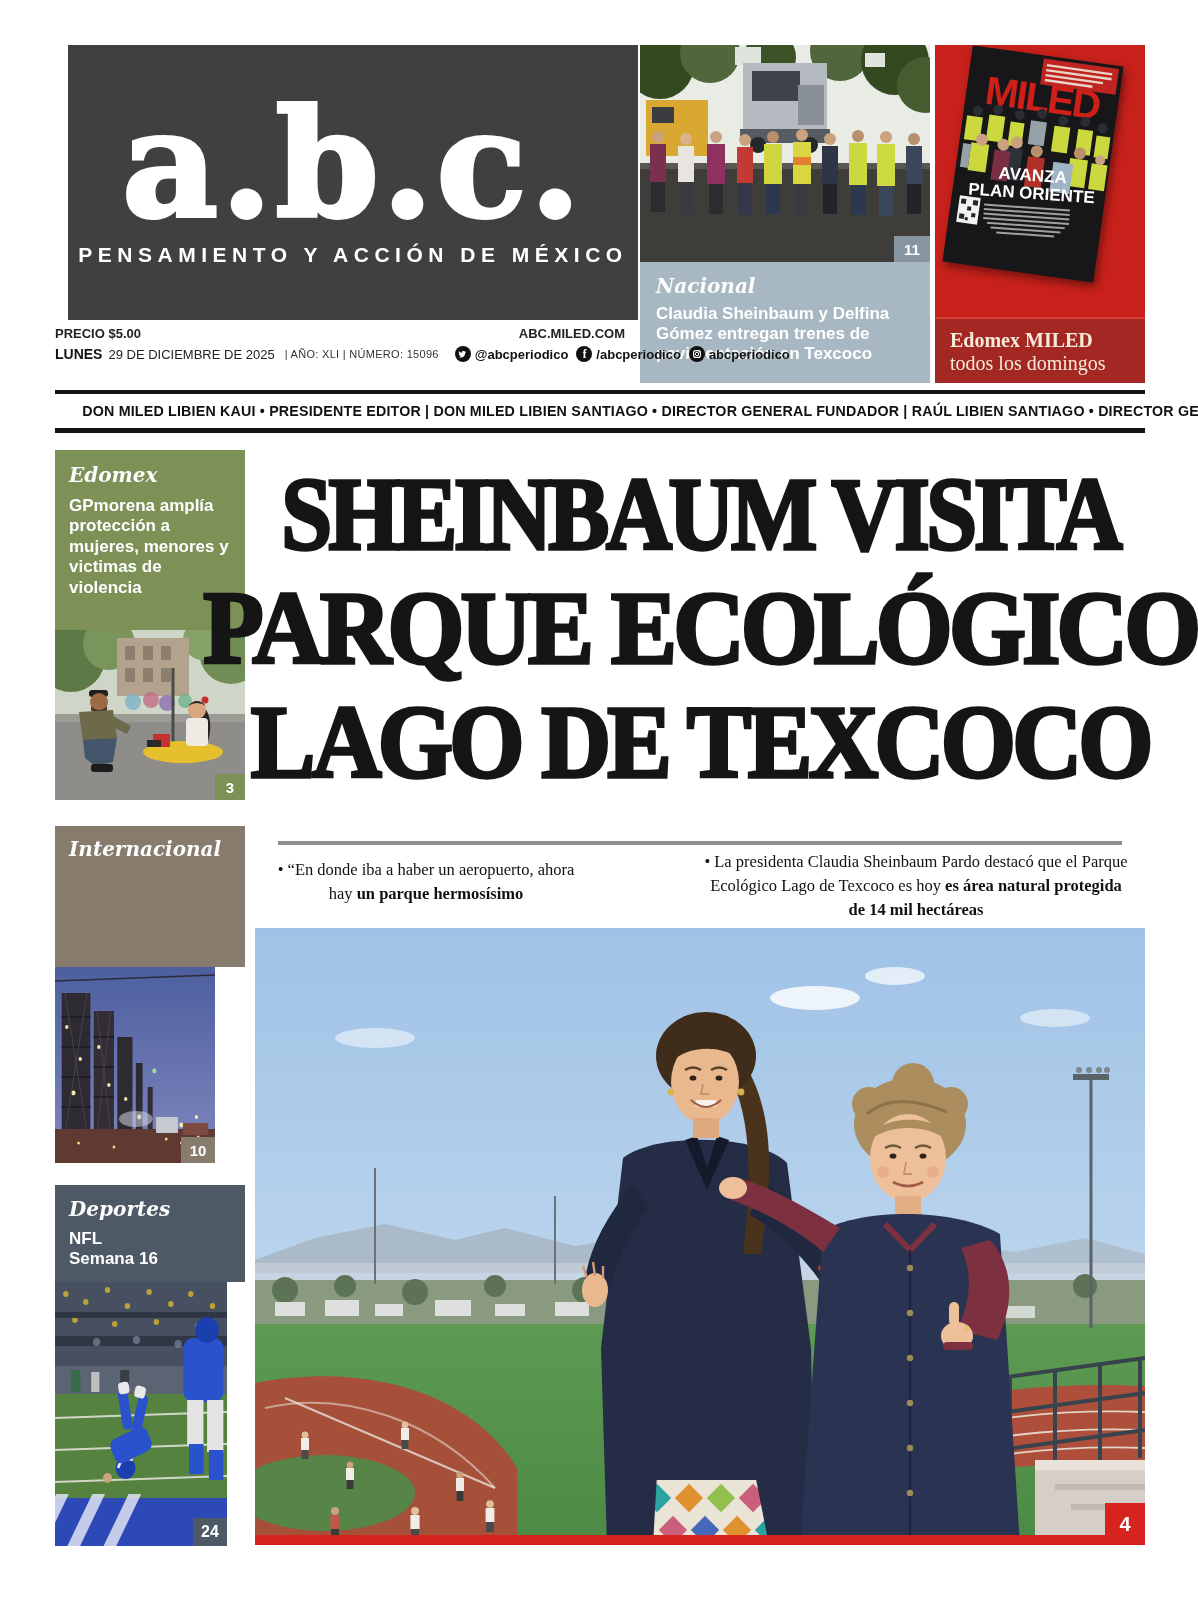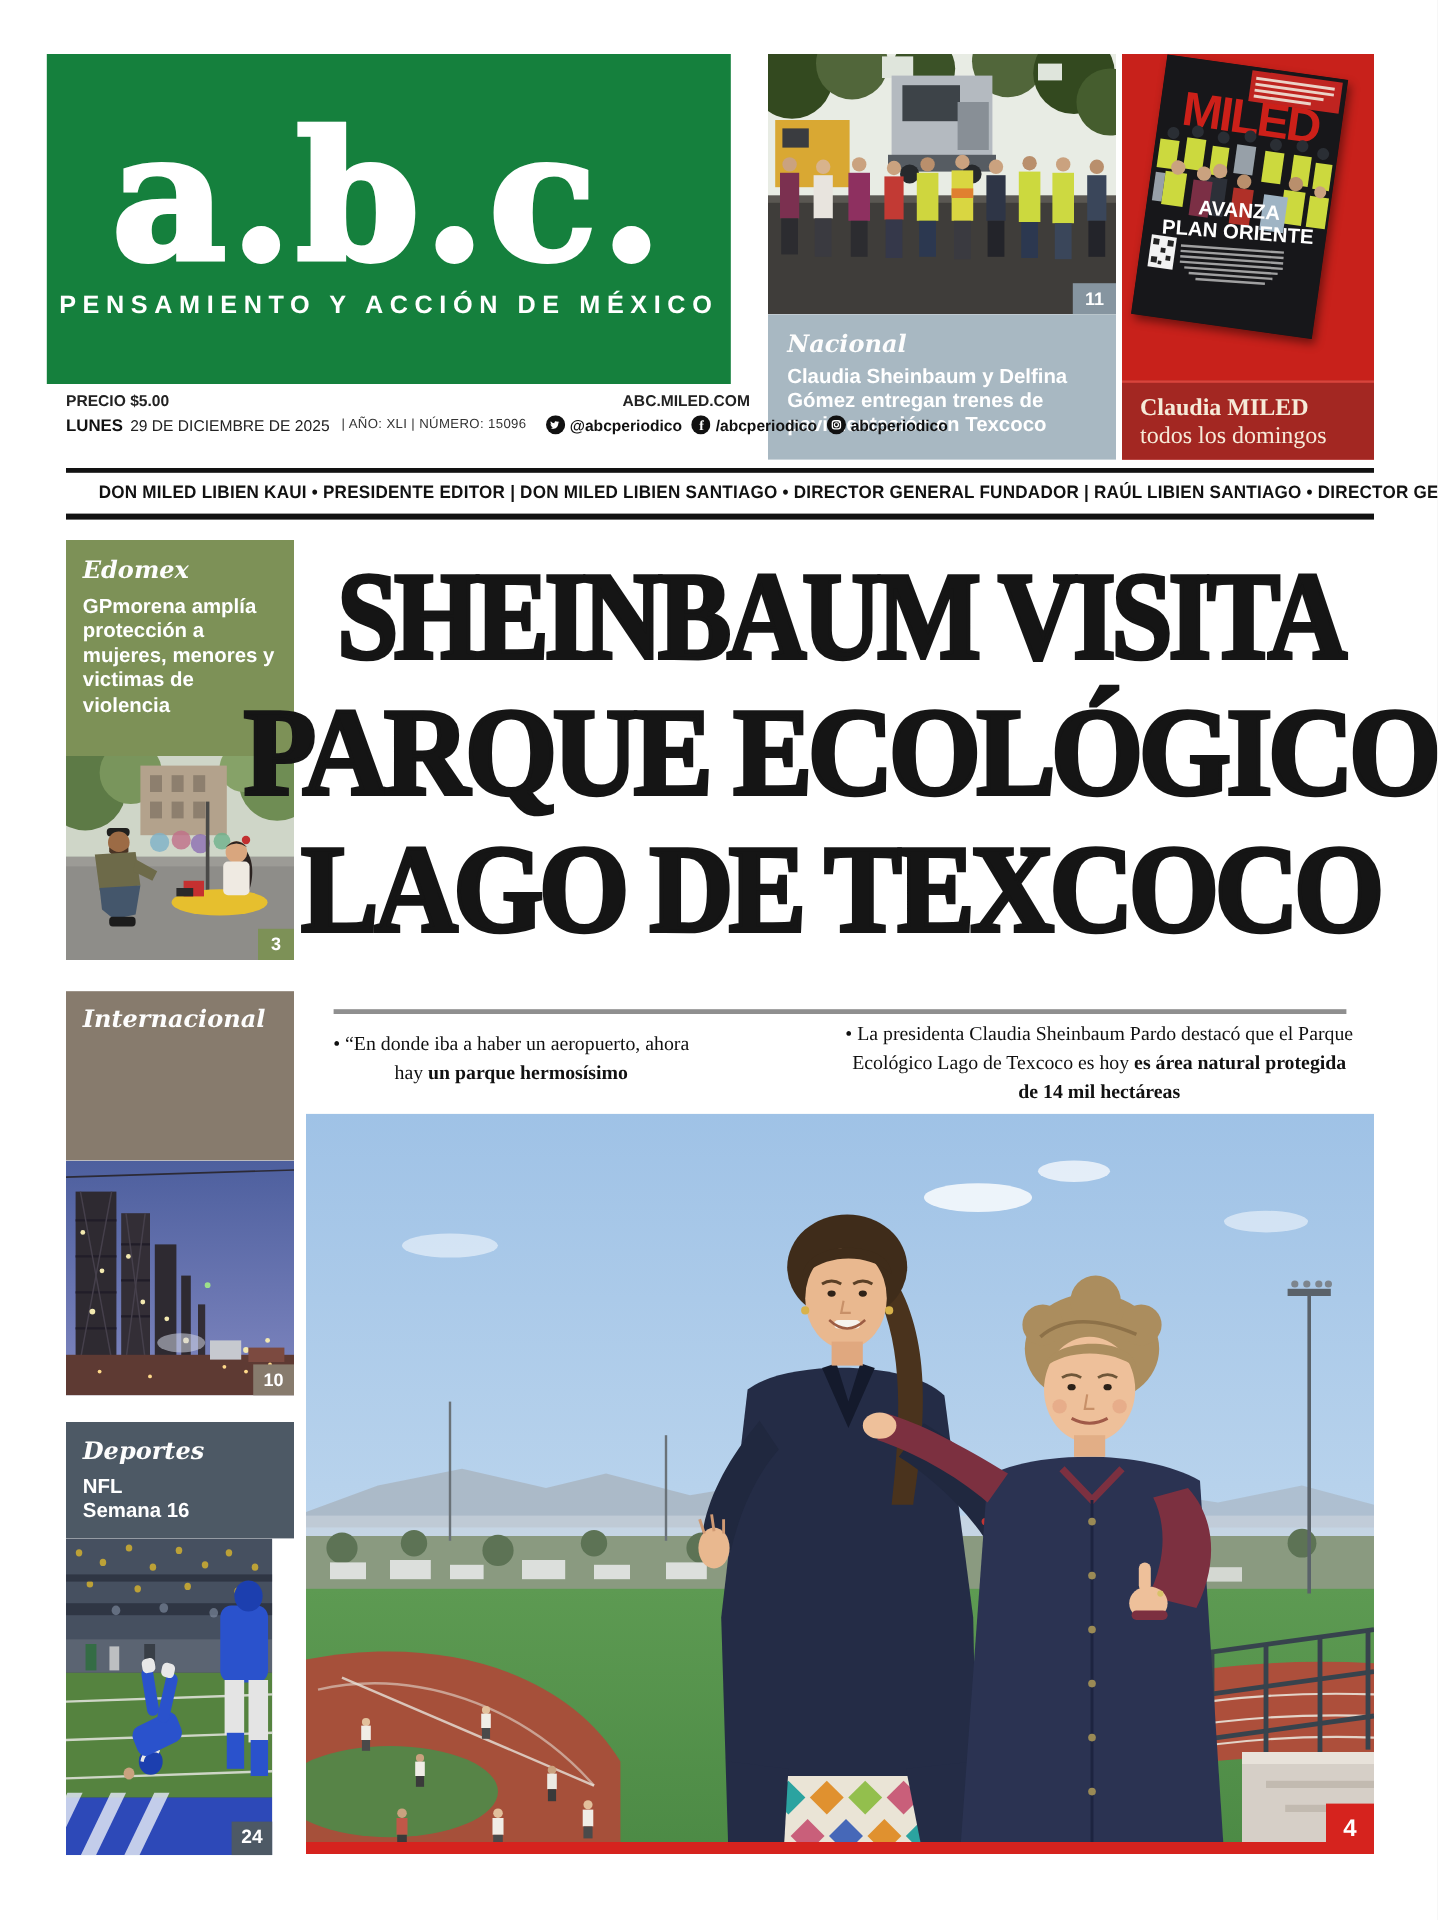--- a/index.html
+++ b/index.html
@@ -1,20 +1,20 @@
 <!DOCTYPE html>
 <html><head>
 <meta charset="utf-8">
 <style>
   * { margin:0; padding:0; box-sizing:border-box; }
   body { background:#e9e9e9; font-family:"Liberation Sans", sans-serif; }
   .page { position:relative; width:1198px; height:1600px; background:#ffffff; margin:0 auto; overflow:hidden; }
 
   
-  .logo-box { position:absolute; left:39px; top:45px; width:570px; height:275px; background:#15803d;
+  .logo-box { position:absolute; left:68px; top:45px; width:570px; height:275px; background:#404040;
               display:flex; flex-direction:column; align-items:center; justify-content:center; }
   .logo-text { font-family:"DejaVu Serif", serif; font-weight:bold; font-size:148px; line-height:1;
                color:#fff; letter-spacing:3px; -webkit-text-stroke:4px #fff; margin-top:-8px; }
   .logo-tagline { margin-top:5px; color:#fff; font-weight:bold; font-size:21px; letter-spacing:5.5px; }
 
   .photo-frame { position:absolute; overflow:hidden; }
   .photo-frame svg { display:block; width:100%; height:100%; }
 
   .page-badge { position:absolute; right:0; bottom:0; color:#fff; font-weight:bold;
                 display:flex; align-items:center; justify-content:center; }
@@ -234,21 +234,21 @@
               <rect x="22" y="153" width="5" height="5"></rect>
             <rect x="10" y="168" width="5" height="5"></rect>
               <rect x="17" y="160" width="4" height="4"></rect>
             <rect x="22" y="166" width="4" height="4"></rect>
               <rect x="16" y="171" width="3" height="3"></rect>
           </g>
         </g>
       </svg>
     </div>
     <div class="revista-bottom">
-      <div class="revista-line b">Claudia MILED</div>
+      <div class="revista-line b">Edomex MILED</div>
       <div class="revista-line">todos los domingos</div>
     </div>
   </div>
 
   <div class="price-row">
     <span>PRECIO $5.00</span>
     <span>ABC.MILED.COM</span>
   </div>
 
   <div class="date-row">
@@ -334,21 +334,21 @@
         <path d="M28 110 L62 108 L58 132 L40 136 L30 128 Z" fill="#44566b"></path>
         <rect x="36" y="134" width="22" height="8" rx="3" fill="#1c1c1c"></rect>
       </g>
     </svg>
     <div class="page-badge" style="width:30px; height:26px; background:#7d9157; font-size:15px;">3</div>
   </div>
 
   <div class="rail-header" style="top:826px; height:141px; background:#877b6d; padding-top:11px;">
     <div class="section-label">Internacional</div>
   </div>
-  <div class="photo-frame" style="left:55px; top:967px; width:190px; height:196px;">
+  <div class="photo-frame" style="left:55px; top:967px; width:160px; height:196px;">
     <svg viewBox="0 0 190 196" preserveAspectRatio="none">
       <defs>
         <linearGradient id="duskSky" x1="0" y1="0" x2="0" y2="1">
           <stop offset="0" stop-color="#4d5f9e"></stop>
             <stop offset="1" stop-color="#8087c0"></stop>
         </linearGradient>
       </defs>
       <rect width="190" height="196" fill="url(#duskSky)"></rect>
       <line x1="0" y1="14" x2="190" y2="8" stroke="#2c2a36" stroke-width="1.4"></line>
       <g>

